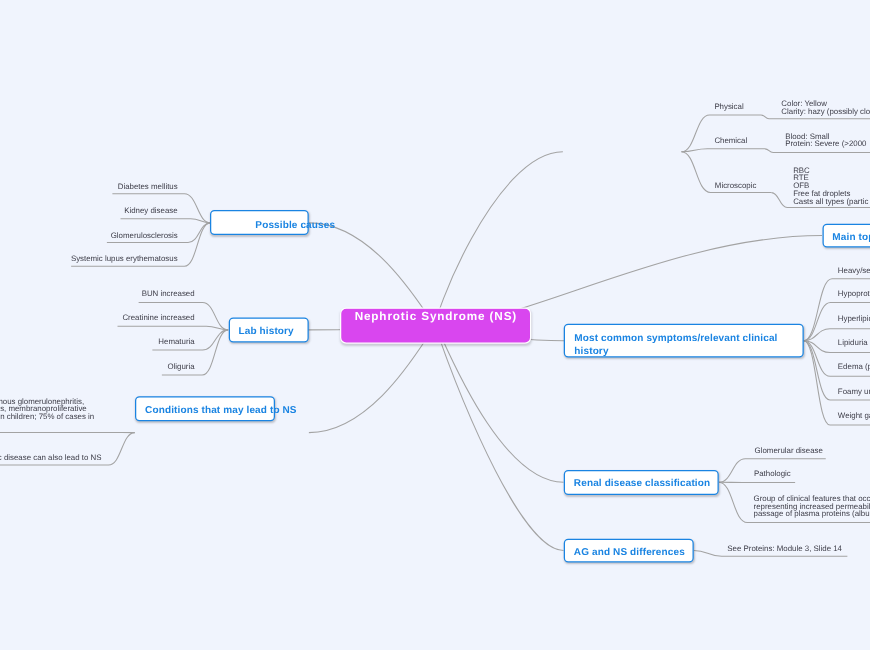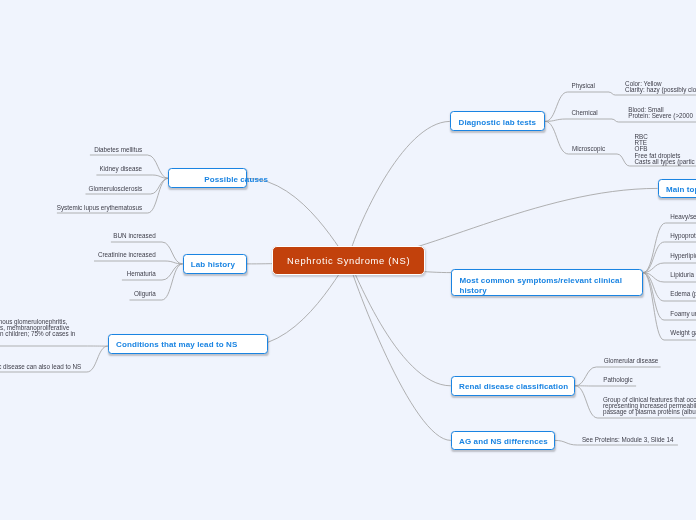--- a/index.html
+++ b/index.html
@@ -6,25 +6,25 @@
   body{width:696px;height:520px;background:#f0f4fd;overflow:hidden;
        font-family:"Liberation Sans",sans-serif;}
   #map{position:relative;width:696px;height:520px;overflow:hidden;}
   svg#links{position:absolute;left:0;top:0;width:696px;height:520px;}
   svg#links path{fill:none;stroke:#a3a3a3;stroke-width:0.85;}
   .node{position:absolute;box-sizing:border-box;border:1.6px solid #1a84e2;border-radius:3.6px;
         background:#fff;color:#1a84e2;font-weight:bold;font-size:8px;letter-spacing:0.1px;
         display:flex;align-items:center;box-shadow:0.6px 1.2px 1.6px rgba(60,60,70,.28);
         white-space:nowrap;padding-left:7.3px;}
   .blab{position:relative;top:1.0px;}
-  .node.multiline{white-space:normal;line-height:9.4px;margin-top:10px;}
+  .node.multiline{white-space:normal;line-height:9.4px;}
   .node.multiline .blab{top:3.2px;}
-  .root{position:absolute;box-sizing:border-box;background:#c2410c;border:1.7px solid #fff;color:#fff;
-        font-size:9.4px;font-weight:normal;letter-spacing:0.69px;border-radius:5px;
-        display:flex;align-items:center;justify-content:center;
+  .root{position:absolute;box-sizing:border-box;background:#d946ef;border:1.7px solid #fff;color:#fff;
+        font-size:9.4px;font-weight:bold;letter-spacing:0.69px;border-radius:5px;
+        display:flex;align-items:flex-start;justify-content:center;
         box-shadow:0.6px 1.2px 1.8px rgba(60,60,70,.22);}
   .leaf{position:absolute;color:#3d3d48;font-size:6.3px;white-space:nowrap;line-height:6.3px;}
   .leaf .ln{white-space:nowrap;}
 </style>
 </head>
 <body>
 
 <div id="map">
   <svg id="links" viewBox="0 0 696 520">
     <path d="M 247.3 178.3 C 304.1 178.3 344.7 260.6 348.75 260.65"></path>
@@ -69,27 +69,24 @@
   </div>
 
   <div class="node" style="left:168.3px;top:168.2px;width:78.6px;height:20.1px;padding-left:35px;">
     <span class="blab">Possible causes</span>
   </div>
 
   <div class="node" style="left:182.5px;top:254px;width:64px;height:19.8px;">
     <span class="blab">Lab history</span>
   </div>
 
-  <div class="node" style="left:107.8px;top:334px;width:160px;height:19.8px;">
+  <div class="node" style="left:107.8px;top:317px;width:112px;height:19.8px;">
     <span class="blab">Conditions that may lead to NS</span>
   </div>
 
-  <div class="node" style="left:450.3px;top:111.4px;width:94.9px;height:20px;">
-    <span class="blab">Diagnostic lab tests</span>
-  </div>
 
   <div class="node" style="left:657.6px;top:178.5px;width:70px;height:19.8px;">
     <span class="blab">Main topic</span>
   </div>
 
   <div class="node multiline" style="left:451.2px;top:259.2px;width:191.8px;height:26.9px;padding-right:7.3px;">
     <span class="blab">Most common symptoms/relevant clinical history</span>
   </div>
 
   <div class="node" style="left:450.8px;top:376px;width:124.4px;height:19.7px;">

